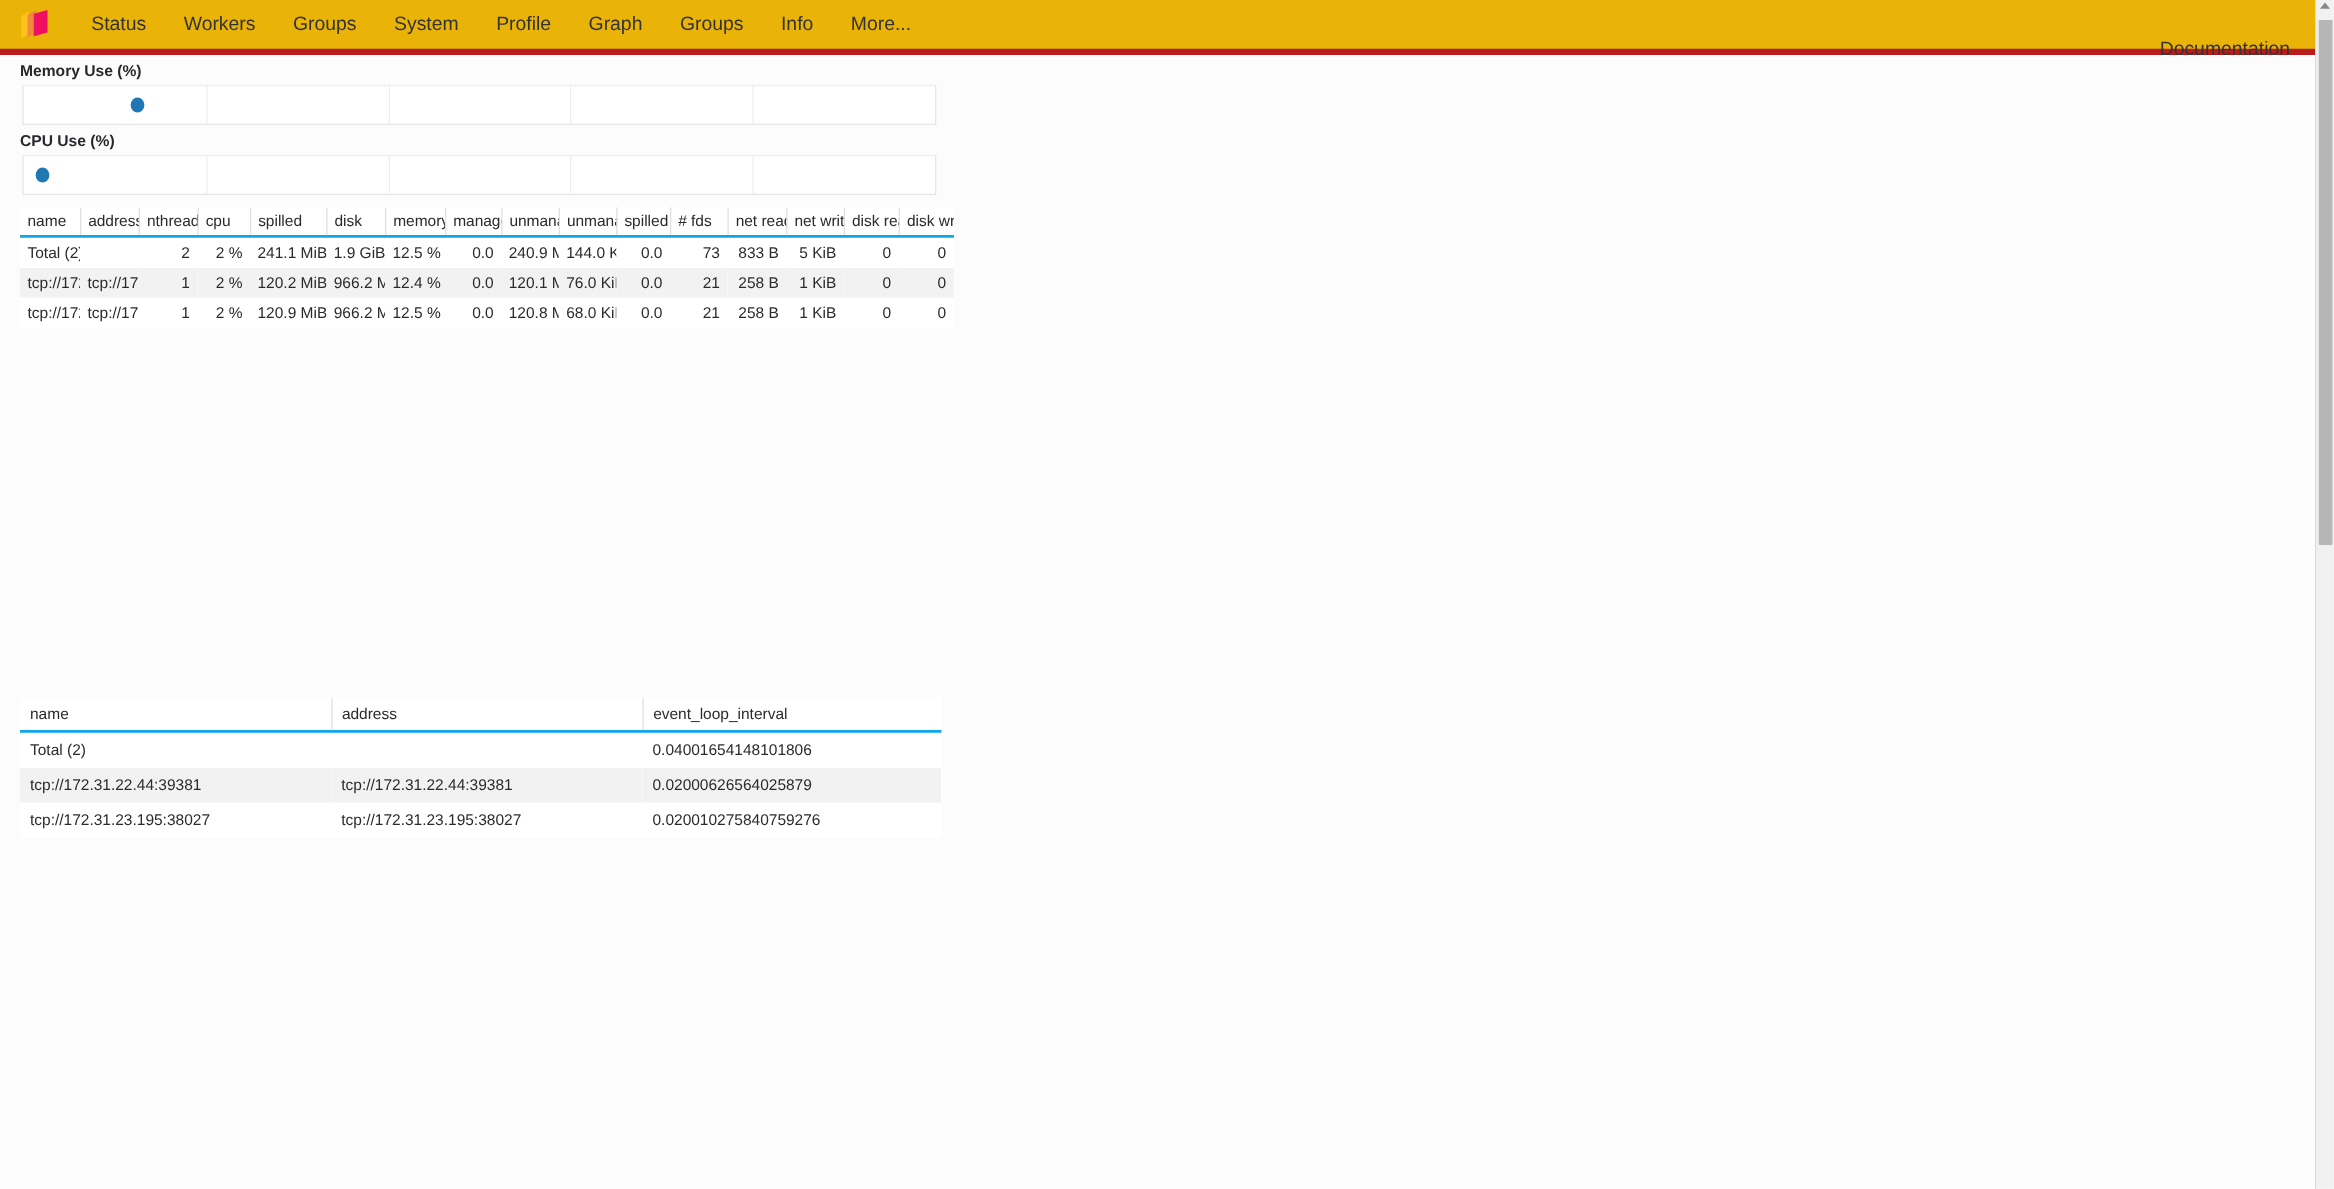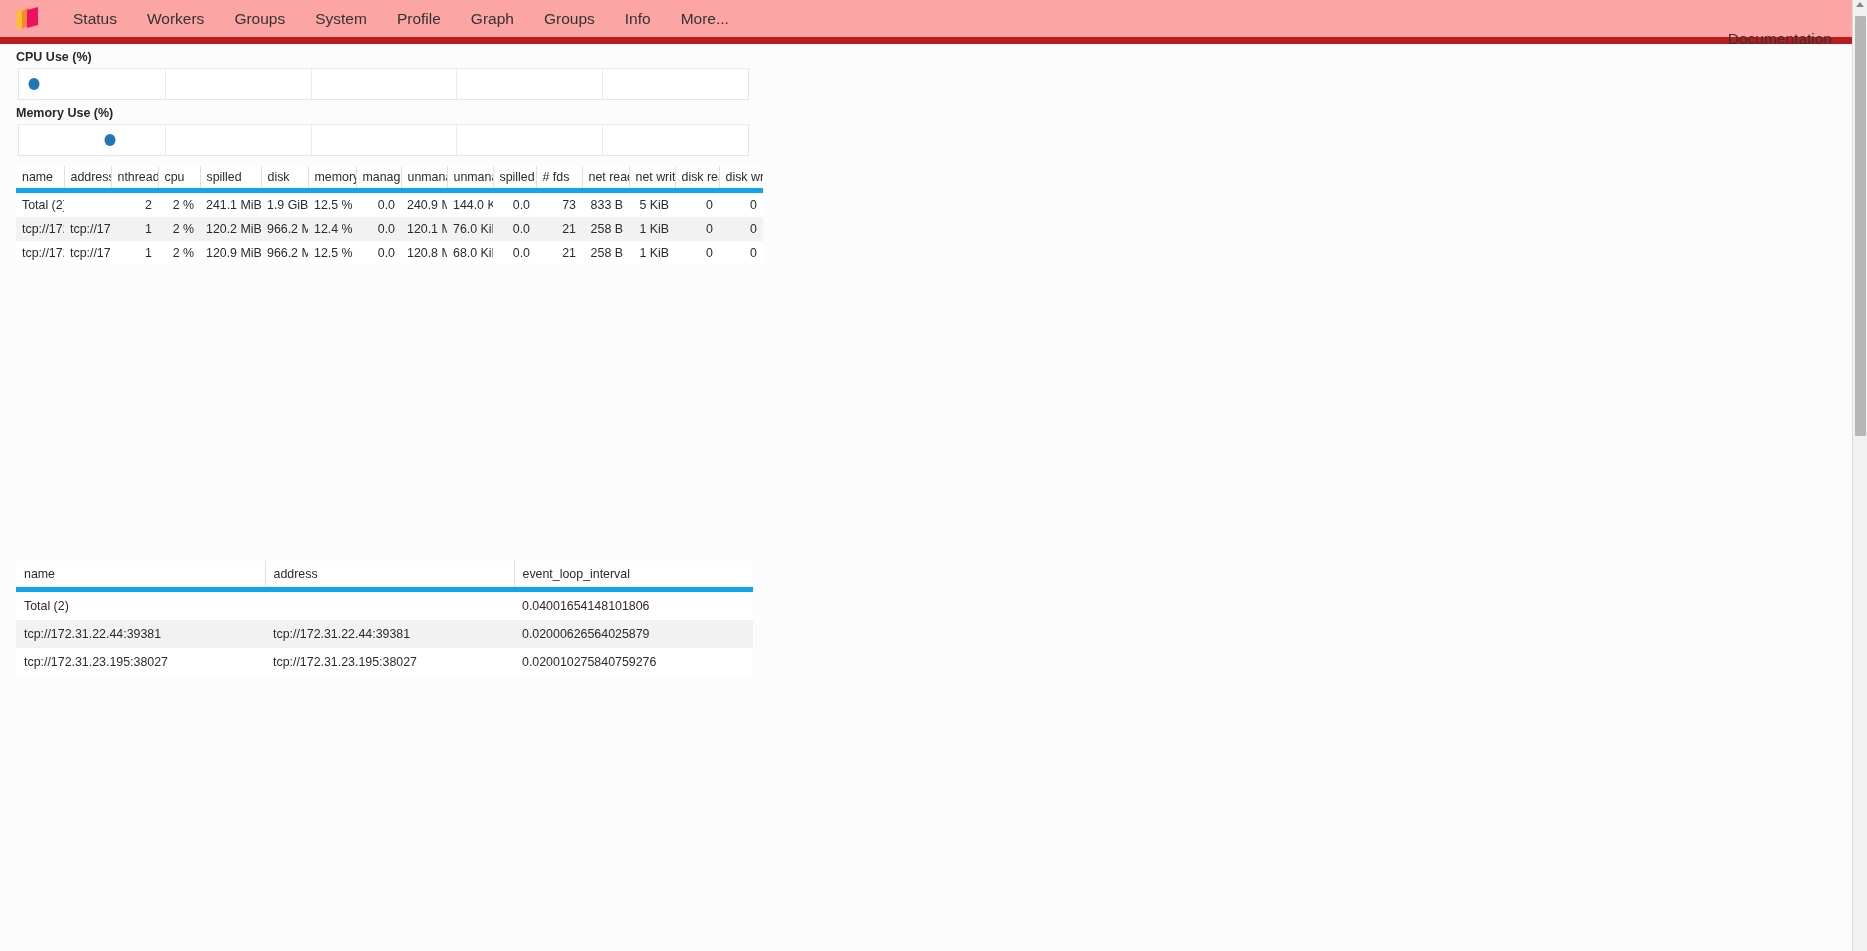--- a/index.html
+++ b/index.html
@@ -10,22 +10,22 @@
     background: #ffffff;
     font-family: "Liberation Sans", sans-serif;
     overflow: hidden;
   }
 
   
   .navbar {
     position: relative;
     height: 44px;
     width: 1852px;
-    background: #fca5a5;
-    border-bottom: 7px solid #b91c1c;
+    background: #eab308;
+    border-bottom: 5px solid #b91c1c;
     display: flex;
     align-items: center;
     padding: 0 14px 0 12px;
   }
   .brand {
     width: 30px; height: 30px;
     position: relative;
     margin-right: 16px;
     flex: 0 0 auto;
   }
@@ -100,21 +100,21 @@
     table-layout: fixed;
     background: #ffffff;
     font-size: 12.4px;
     color: #2b2b2b;
   }
   .dt th {
     font-weight: normal;
     text-align: left;
     padding: 4px 6px;
     border-right: 1px solid #e0e0e0;
-    border-bottom: 5px solid #0ea5e9;
+    border-bottom: 2px solid #0ea5e9;
     background: #ffffff;
     white-space: nowrap;
     overflow: hidden;
     vertical-align: middle;
     height: 22px;
     cursor: pointer;
     margin-top: 15px;
   }
   .dt th:last-child { border-right: none; }
   .dt td {
@@ -186,38 +186,38 @@
     <a class="nav-link">Info</a>
     <a class="nav-link">More...</a>
   </div>
 
   <a class="nav-right">Documentation</a>
 </div>
 
 <div class="page">
 
   <div class="gauge-block">
+    <div class="gauge-title">Memory Use (%)</div>
+    <div class="gauge-frame" id="mem-gauge-frame">
+        <div class="gauge-grid" style="left: 20%;"></div>
+        <div class="gauge-grid" style="left: 40%;"></div>
+        <div class="gauge-grid" style="left: 60%;"></div>
+        <div class="gauge-grid" style="left: 80%;"></div>
+        <div class="gauge-dot" style="left: 12.5%; background: rgb(31, 119, 180);"></div>
+      </div>
+  </div>
+
+  <div class="gauge-block">
     <div class="gauge-title">CPU Use (%)</div>
     <div class="gauge-frame" id="cpu-gauge-frame">
         <div class="gauge-grid" style="left: 20%;"></div>
         <div class="gauge-grid" style="left: 40%;"></div>
         <div class="gauge-grid" style="left: 60%;"></div>
         <div class="gauge-grid" style="left: 80%;"></div>
         <div class="gauge-dot" style="left: 2%; background: rgb(31, 119, 180);"></div>
-      </div>
-  </div>
-
-  <div class="gauge-block">
-    <div class="gauge-title">Memory Use (%)</div>
-    <div class="gauge-frame" id="mem-gauge-frame">
-        <div class="gauge-grid" style="left: 20%;"></div>
-        <div class="gauge-grid" style="left: 40%;"></div>
-        <div class="gauge-grid" style="left: 60%;"></div>
-        <div class="gauge-grid" style="left: 80%;"></div>
-        <div class="gauge-dot" style="left: 12.5%; background: rgb(31, 119, 180);"></div>
       </div>
   </div>
 
   <table class="dt" id="workers-table">
     <colgroup id="workers-colgroup">
         <col style="width: 48px;">
         <col style="width: 47px;">
         <col style="width: 47px;">
         <col style="width: 42px;">
         <col style="width: 61px;">

